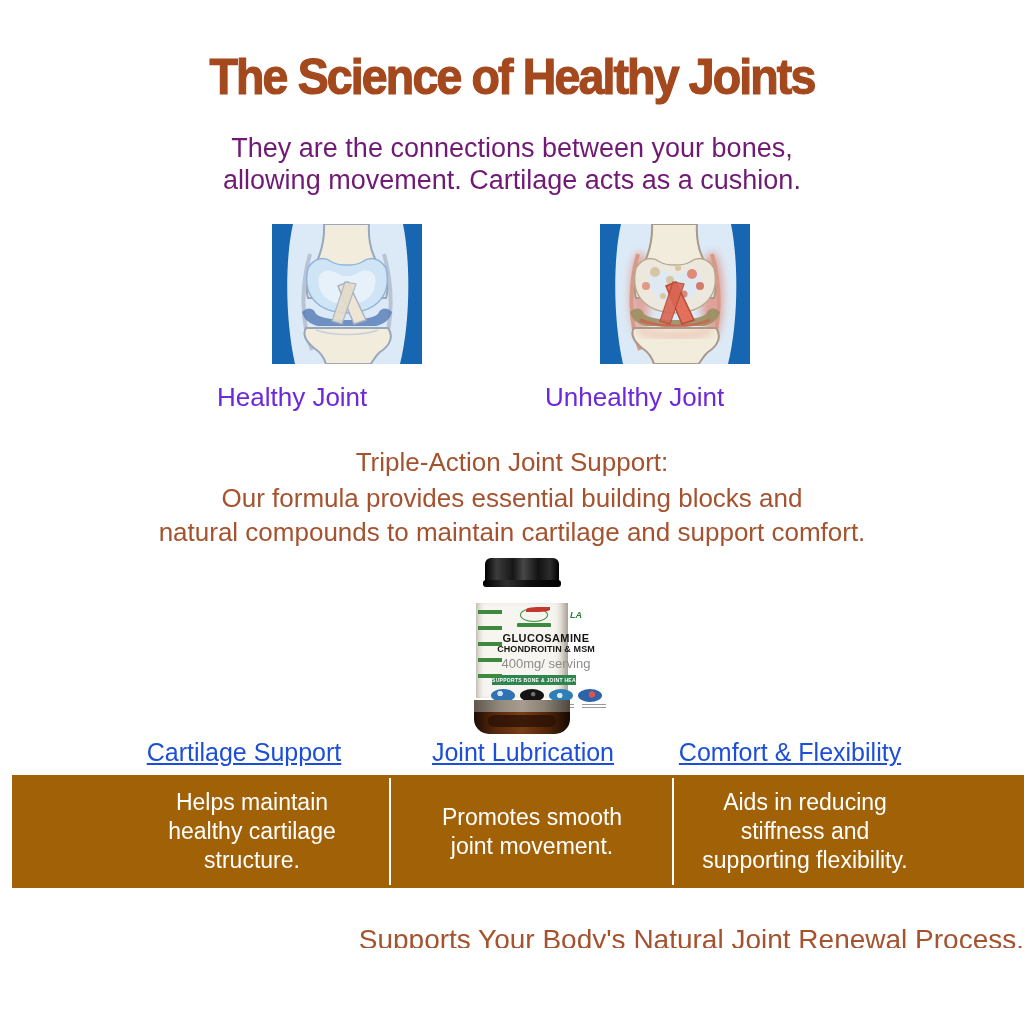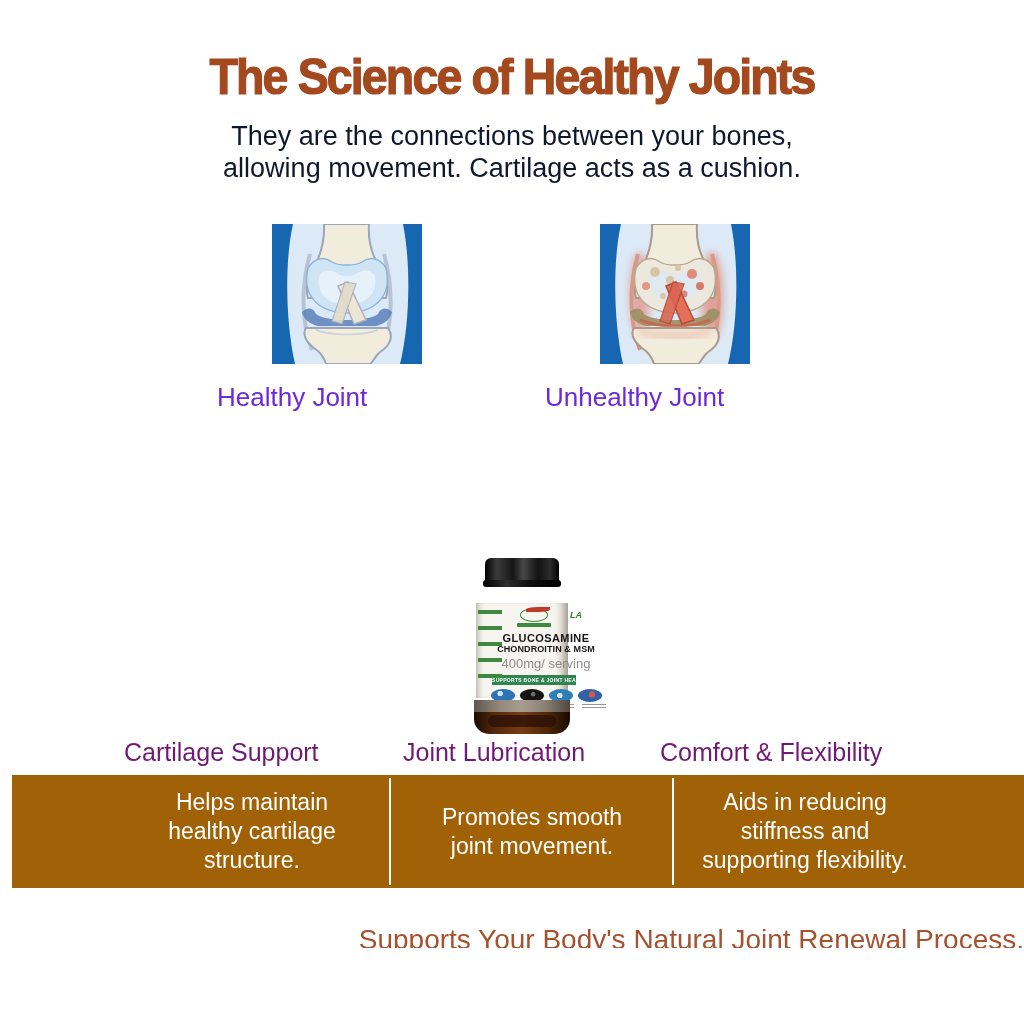--- a/index.html
+++ b/index.html
@@ -8,22 +8,22 @@
     font-family:"Liberation Sans",sans-serif;overflow:hidden;
   }
   
   .title{
     position:absolute;top:48px;left:0;width:100%;text-align:center;
     font-size:50px;font-weight:bold;color:#A4481E;letter-spacing:-2px;
     -webkit-text-stroke:1.2px #A4481E;
     transform:scaleX(0.93);transform-origin:center;
   }
   .subtitle{
-    position:absolute;top:120px;left:0;width:100%;text-align:center;
-    font-size:27px;line-height:32px;color:#0f172a;
+    position:absolute;top:132px;left:0;width:100%;text-align:center;
+    font-size:27px;line-height:32px;color:#701a75;
   }
   
   .joint-figure{position:absolute;top:224px;width:150px;height:140px;}
   .joint-figure svg{display:block;width:150px;height:140px;}
   #healthy-figure{left:272px;}
   #unhealthy-figure{left:600px;}
   .joint-caption{
     position:absolute;top:382px;width:260px;text-align:left;
     font-size:26px;color:#6d28d9;
   }
@@ -99,21 +99,21 @@
   .bottle-bottom{
     left:0;top:154px;width:96px;height:22px;border-radius:0 0 15px 15px;
     background:linear-gradient(90deg,#1d0c03,#56290c 22%,#7a3c16 50%,#4e2408 78%,#160902);
   }
   .bottle-bottom::after{
     content:"";position:absolute;left:14px;top:3px;width:68px;height:12px;
     border-radius:6px;background:#2a1205;opacity:.8;
   }
   
   .benefit-title{
-    position:absolute;top:738px;font-size:25px;color:#701a75;white-space:nowrap;
+    position:absolute;top:738px;text-align:center;font-size:25px;color:#1d4ed8;white-space:nowrap;text-decoration:underline;
   }
   #benefit-title-0{left:124px;width:240px;}
   #benefit-title-1{left:403px;width:240px;}
   #benefit-title-2{left:660px;width:260px;}
   
   .band{position:absolute;left:0;top:775px;width:1024px;height:113px;background:#a16207;margin-left:12px;}
   .band-divider{position:absolute;top:3px;bottom:3px;width:2px;background:#ffffff;}
   #divider-1{left:377px;}
   #divider-2{left:660px;}
   .band-text{
@@ -189,20 +189,25 @@
       <path d="M66,62 L82,100 L94,96 L76,58 Z" fill="#e2705a" stroke="#b84a38" stroke-width="1.5"></path>
       <path d="M84,60 L70,100 L60,97 L73,58 Z" fill="#d96652" stroke="#b84a38" stroke-width="1.2" opacity="0.9"></path>
       <path d="M34,104 L116,104 C122,112 118,122 108,128 C102,133 100,140 98,140 L54,140 C52,133 48,128 42,124 C34,118 30,110 34,104 Z" fill="#f2ecdc" stroke="#a9998a" stroke-width="2"></path>
       <path d="M38,106 C58,114 94,114 112,106" fill="none" stroke="#e08a78" stroke-width="4" opacity="0.7" filter="url(#blur1)"></path>
     </svg>
   </div>
 
   <div class="joint-caption" id="healthy-caption">Healthy Joint</div>
   <div class="joint-caption" id="unhealthy-caption">Unhealthy Joint</div>
 
+  <div class="triple">
+    <div class="heading">Triple-Action Joint Support:</div>
+    <div>Our formula provides essential building blocks and</div>
+    <div>natural compounds to maintain cartilage and support comfort.</div>
+  </div>
 
   <div class="bottle">
     <div class="cap"></div>
     <div class="cap-lip"></div>
     <div class="neck"></div>
     <div class="body-glass"></div>
     <div class="label">
       <div class="logo">
         <span>LA</span>
         <span class="logo-leaf"></span>

